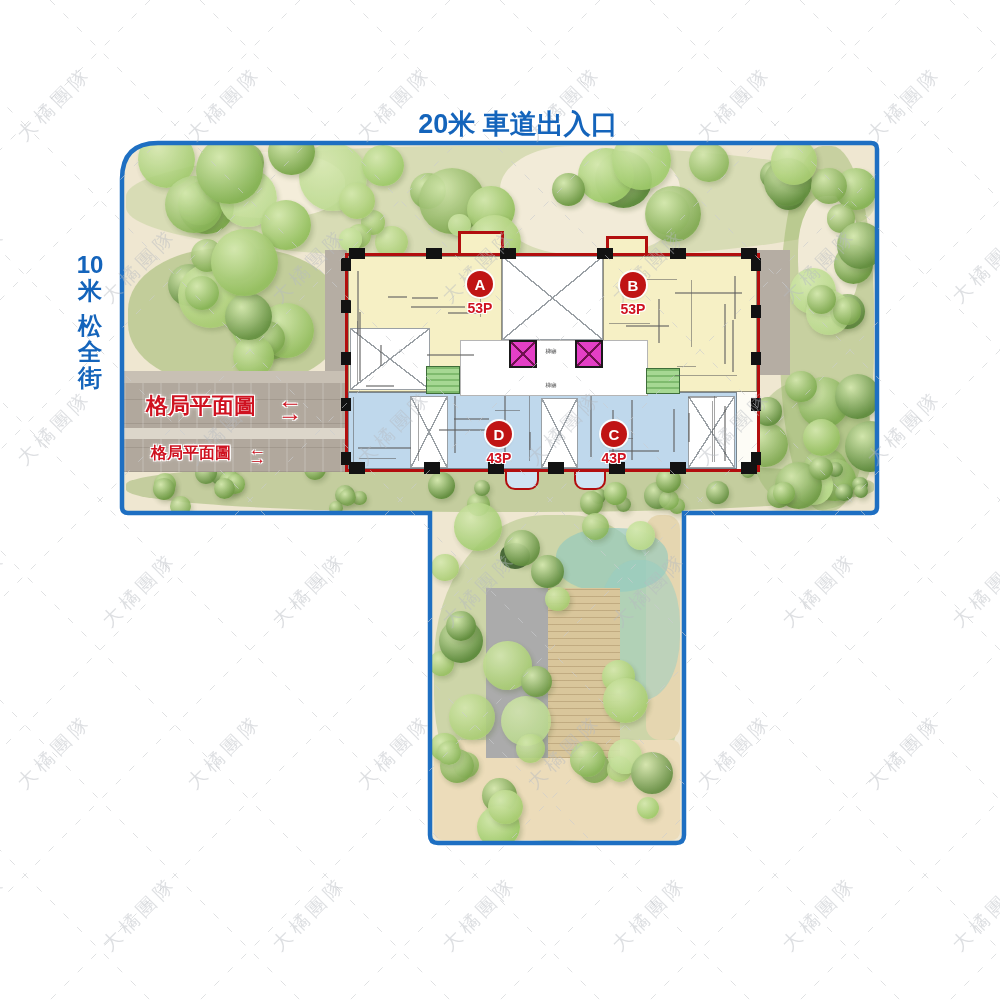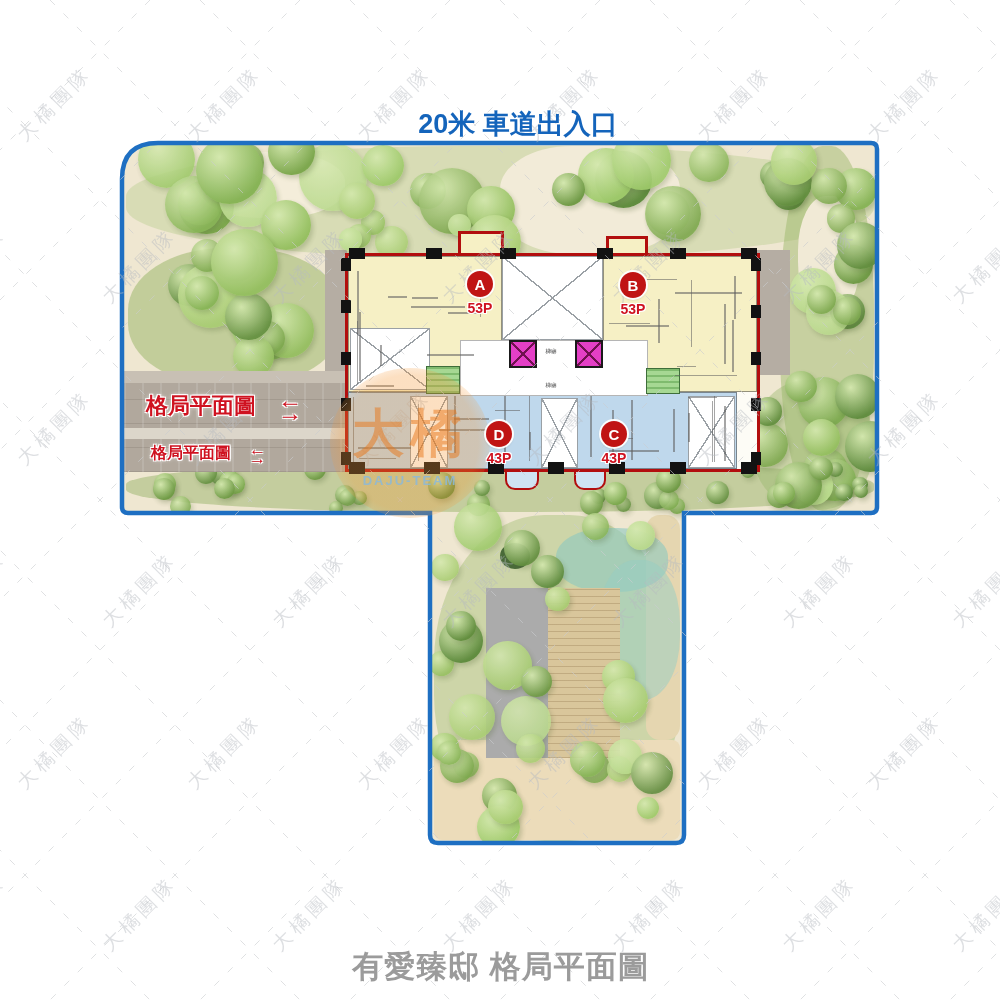--- a/index.html
+++ b/index.html
@@ -400,27 +400,29 @@
       <text x="875" y="790" transform="rotate(-45 875 790)" fill="#b6bac0" opacity=".45" font-size="19" letter-spacing="5">大橘團隊</text>
       <text x="1045" y="790" transform="rotate(-45 1045 790)" fill="#b6bac0" opacity=".45" font-size="19" letter-spacing="5">大橘團隊</text>
       <text x="-60" y="952" transform="rotate(-45 -60 952)" fill="#b6bac0" opacity=".45" font-size="19" letter-spacing="5">大橘團隊</text>
       <text x="110" y="952" transform="rotate(-45 110 952)" fill="#b6bac0" opacity=".45" font-size="19" letter-spacing="5">大橘團隊</text>
       <text x="280" y="952" transform="rotate(-45 280 952)" fill="#b6bac0" opacity=".45" font-size="19" letter-spacing="5">大橘團隊</text>
       <text x="450" y="952" transform="rotate(-45 450 952)" fill="#b6bac0" opacity=".45" font-size="19" letter-spacing="5">大橘團隊</text>
       <text x="620" y="952" transform="rotate(-45 620 952)" fill="#b6bac0" opacity=".45" font-size="19" letter-spacing="5">大橘團隊</text>
       <text x="790" y="952" transform="rotate(-45 790 952)" fill="#b6bac0" opacity=".45" font-size="19" letter-spacing="5">大橘團隊</text>
       <text x="960" y="952" transform="rotate(-45 960 952)" fill="#b6bac0" opacity=".45" font-size="19" letter-spacing="5">大橘團隊</text>
     </svg>
-  <div class="wm-badge">
-    <span class="wm-main">大橘</span>
-    <span class="wm-sub">DAJU-TEAM</span>
-  </div>
 
   <div class="roadlbl road-top">20米 車道出入口</div>
-  <div class="caption">有愛臻邸 格局平面圖</div>
+  <div class="roadlbl road-left">
+    <span>10</span>
+    <span>米</span>
+    <span class="gap">松</span>
+    <span>全</span>
+    <span>街</span>
+  </div>
 
   <div class="ent ent-car">
     <span>格局平面圖</span>
     <span class="arrows">
       <span>←</span>
       <span>→</span>
     </span>
   </div>
   <div class="ent ent-moto">
     <span>格局平面圖</span>

